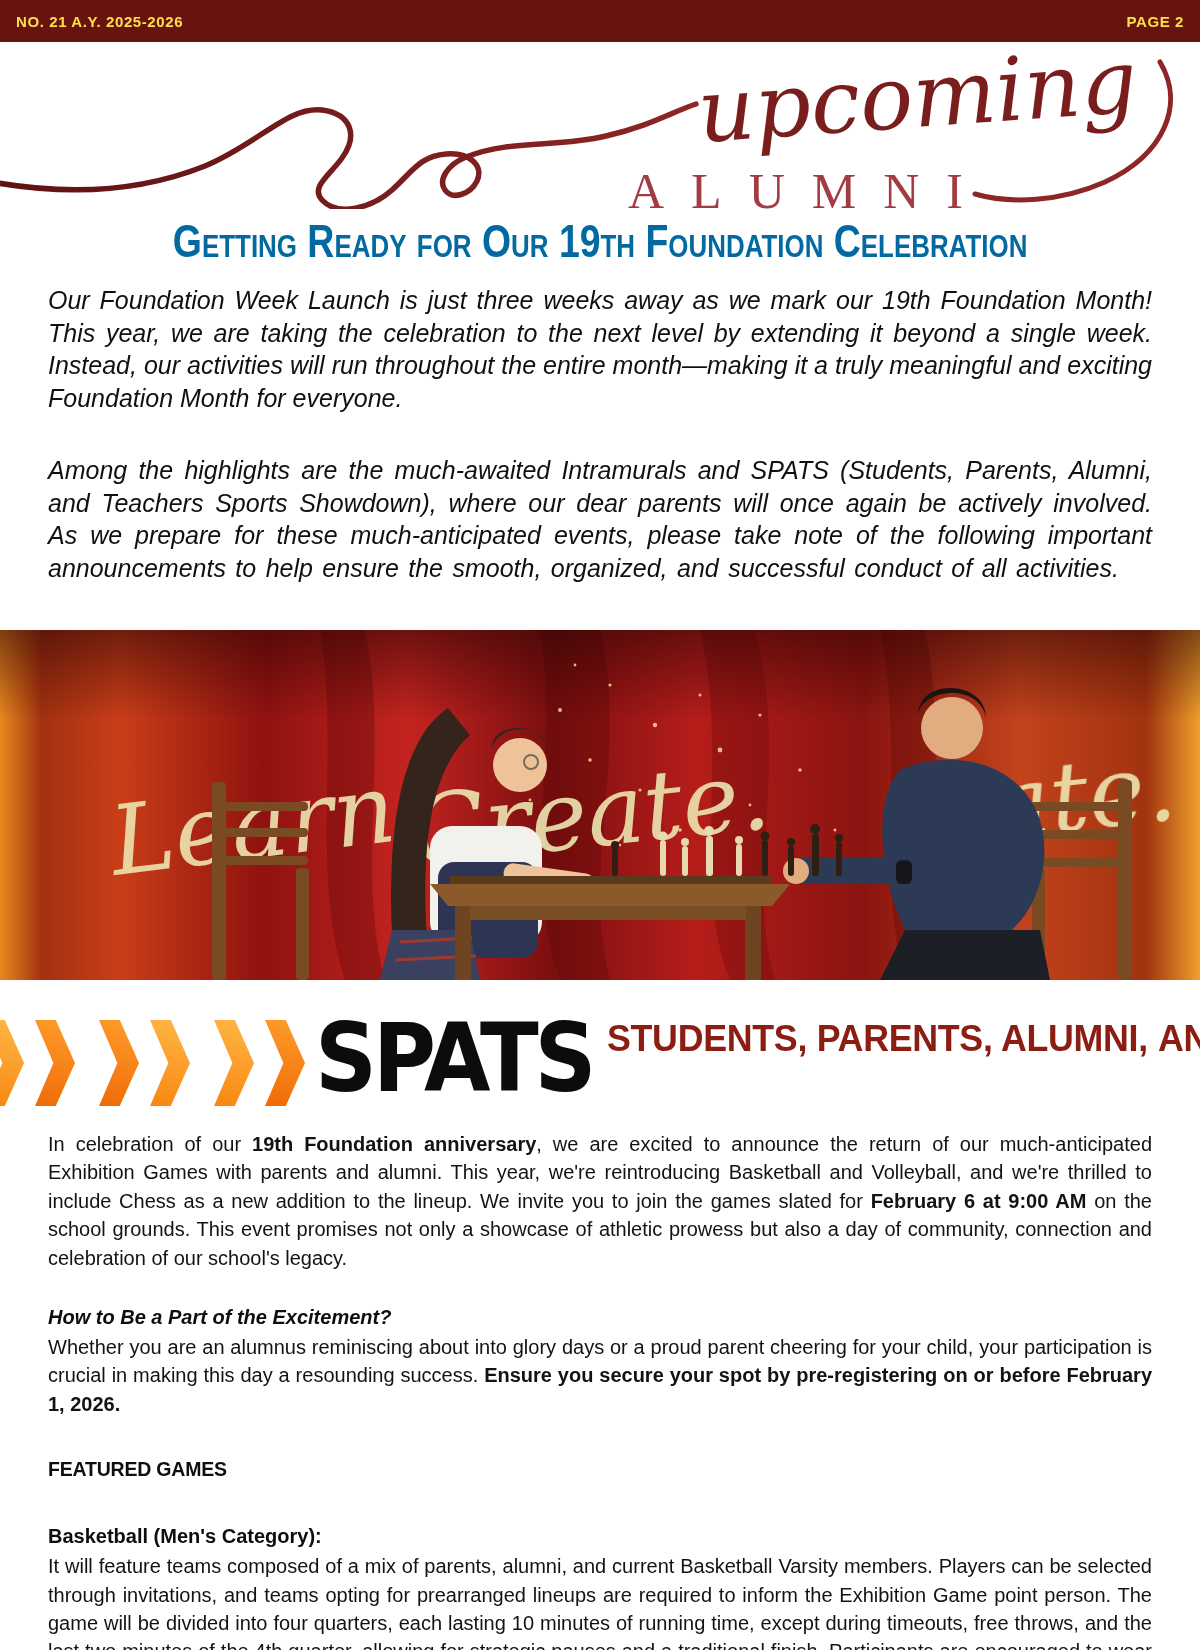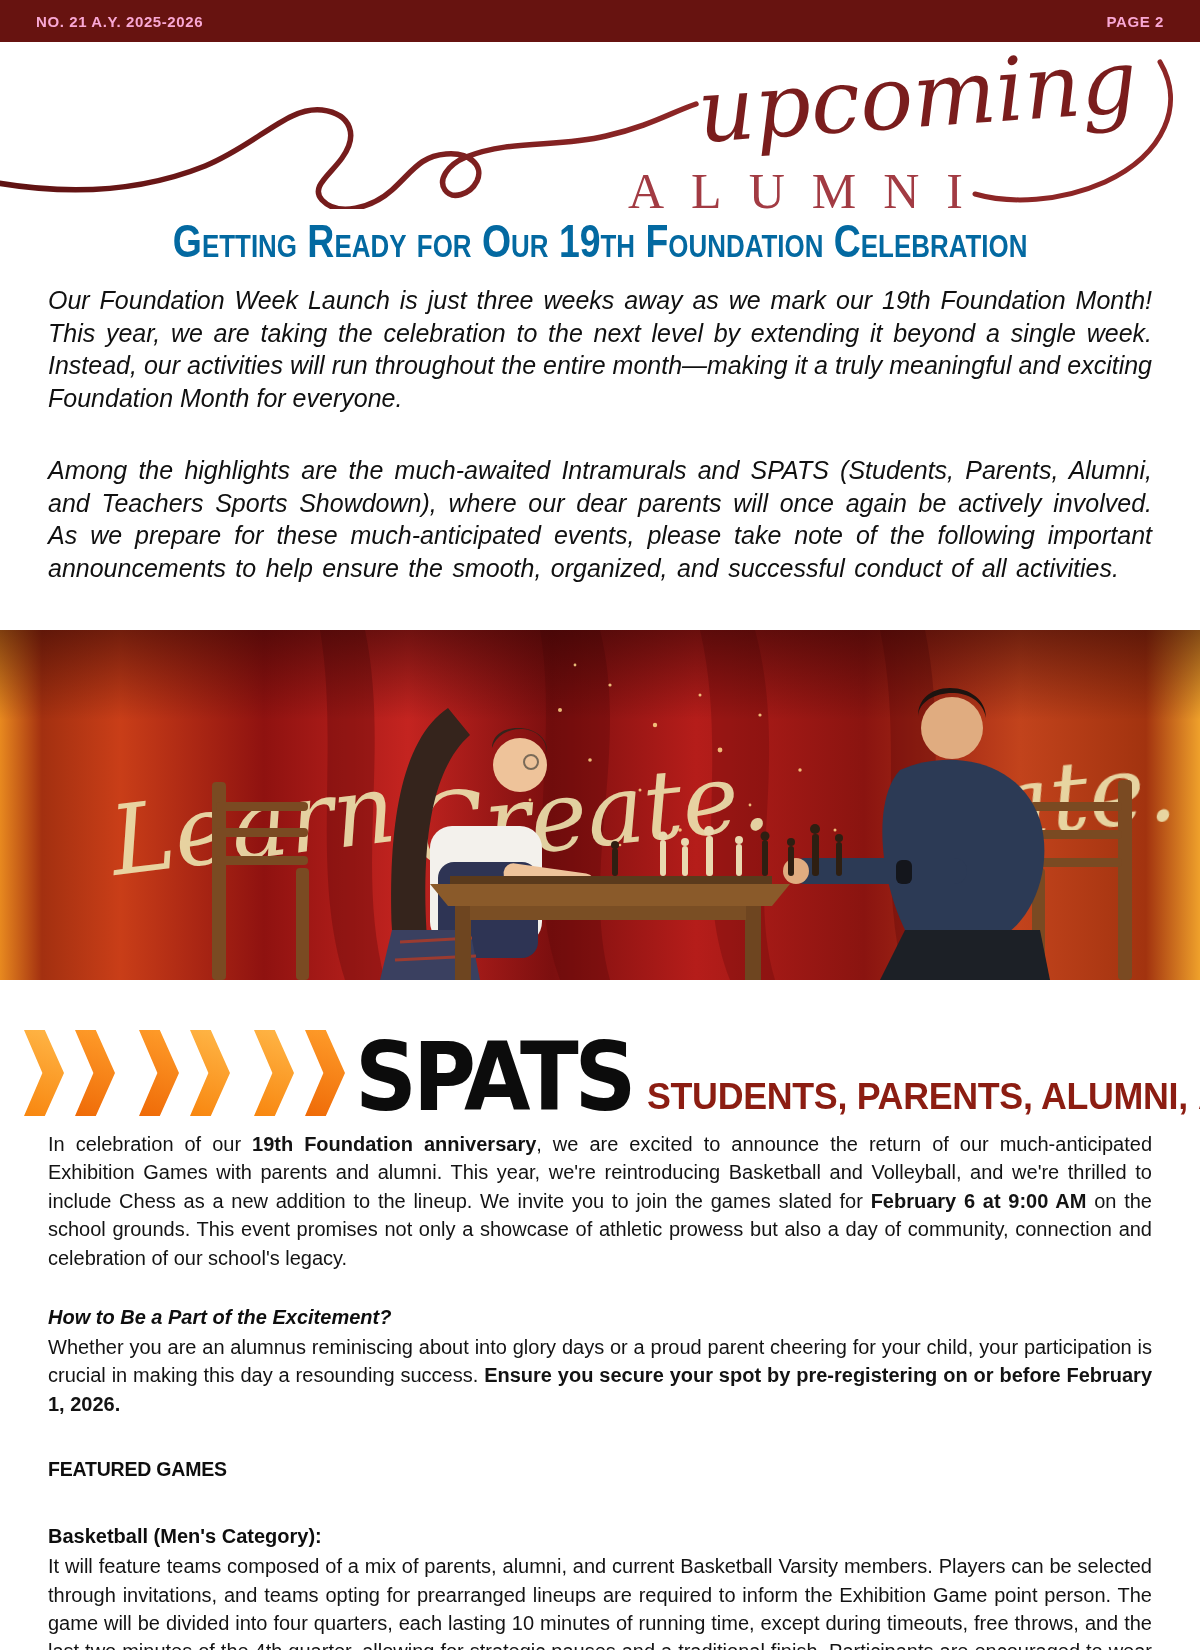--- a/index.html
+++ b/index.html
@@ -6,23 +6,23 @@
   body{
     width:1200px;height:1650px;
     background:#ffffff;
     font-family:"Liberation Sans",sans-serif;
     color:#141414;
     overflow:hidden;
     position:relative;
   }
   
   .topbar{
-    height:42px;background:#671310;color:#f9a8d4;
+    height:42px;background:#671310;color:#fde047;
     display:flex;align-items:center;justify-content:space-between;
-    padding:0 36px;box-sizing:border-box;
+    padding:0 16px;box-sizing:border-box;
     font-weight:700;font-size:15px;letter-spacing:.6px;
   }
   
   .masthead{position:relative;height:160px;margin-top:2px;}
   .masthead svg{position:absolute;left:0;top:0;}
   .events-word{
     position:absolute;left:628px;top:118px;
     font-family:"Liberation Serif",serif;
     font-size:50px;color:#a23b43;font-weight:500;
     letter-spacing:27px;white-space:nowrap;
@@ -38,23 +38,22 @@
   .intro{
     margin:20px 48px 0 48px;
     font-style:italic;font-weight:400;font-size:25px;
     line-height:1.3;text-align:justify;color:#101010;
   }
   .intro.second{margin-top:40px;word-spacing:2.5px;}
   
   .photo{margin-top:46px;width:1200px;height:350px;position:relative;overflow:hidden;}
   
   .spats-row{
-    margin-top:40px;display:flex;align-items:flex-end;height:96px;
+    margin-top:40px;display:flex;align-items:flex-start;height:96px;
     overflow:hidden;
-    padding-left:40px;
   }
   .chevrons{display:flex;align-items:center;gap:11px;margin-left:-16px;flex:0 0 auto;}
   .chev{width:40px;height:86px;
     clip-path:polygon(0% 0%,52% 0%,100% 50%,52% 100%,0% 100%,46% 50%);
   }
   .chev.a{background:linear-gradient(200deg,#ffb748,#f8860f);}
   .chev.b{background:linear-gradient(200deg,#ff9e2b,#ef6a07);}
   .chev.gap{margin-right:13px;}
   .spats-word{
     font-family:"DejaVu Sans",sans-serif;

